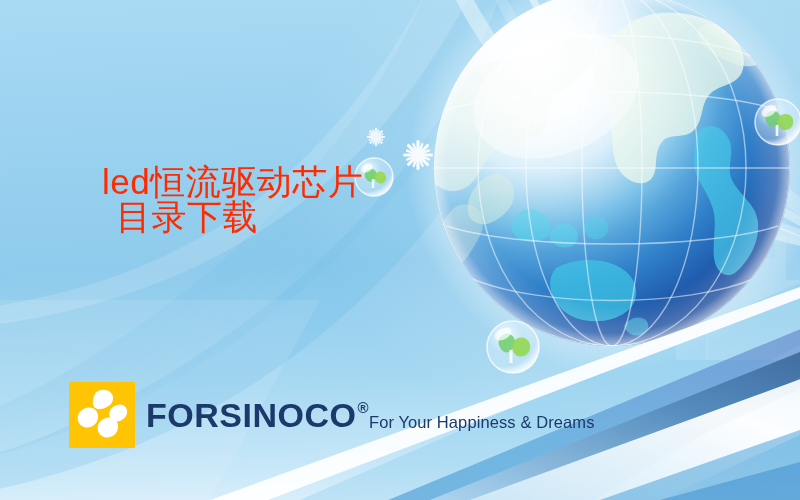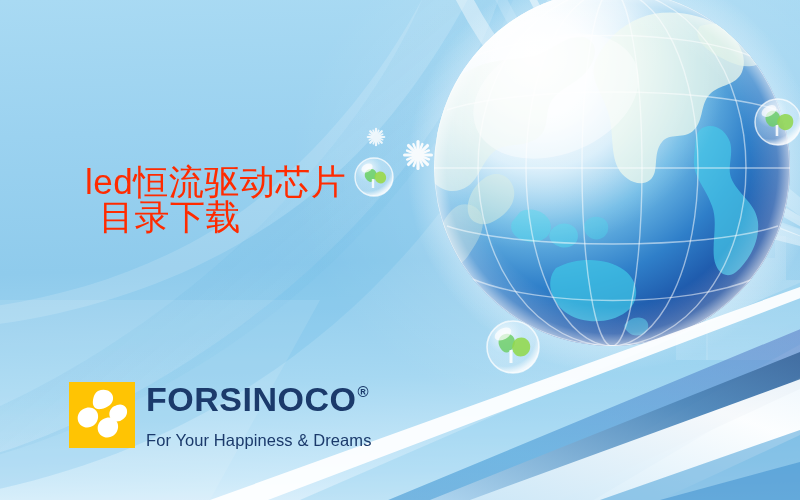--- a/index.html
+++ b/index.html
@@ -33,21 +33,21 @@
   .bg-base {
     background:
       radial-gradient(ellipse 520px 420px at 612px 168px,
           rgba(255,255,255,0.55) 0%, rgba(255,255,255,0.12) 38%, rgba(255,255,255,0) 62%),
       linear-gradient(178deg, #A9DAF3 0%, #9BD2F0 26%, #8FCBEC 52%, #A6D8F2 74%, #CBE9F9 92%, #E2F2FC 100%);
   }
 
   
   .headline {
     position: absolute;
-    left: 85px;
+    left: 102px;
     top: 164px;
     width: 420px;
     z-index: 40;
   }
   .headline-line {
     color: #FF2B00;
     font-size: 35px;
     line-height: 1.0;
     letter-spacing: 0.5px;
     white-space: nowrap;
@@ -69,21 +69,20 @@
     width: 66px;
     height: 66px;
     background: #FFC403;
     flex: 0 0 auto;
     position: relative;
   }
   .logo-mark svg { display: block; }
   .logo-text {
     margin-left: 11px;
     display: flex;
-    flex-direction: column;
     justify-content: center;
   }
   .logo-word {
     color: #1B3A6B;
     font-size: 34px;
     font-weight: bold;
     letter-spacing: 0.5px;
     line-height: 1;
     white-space: nowrap;
     display: flex;

